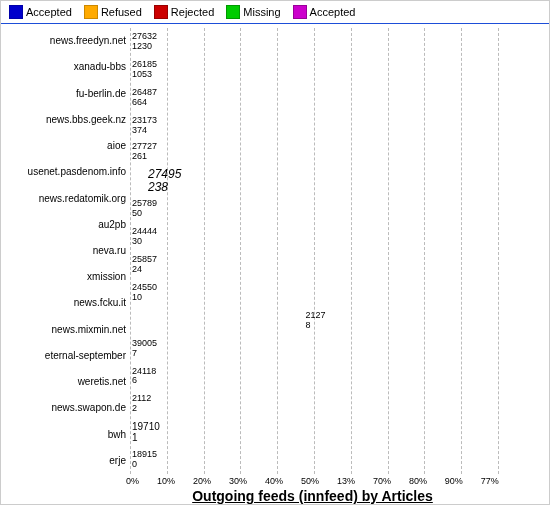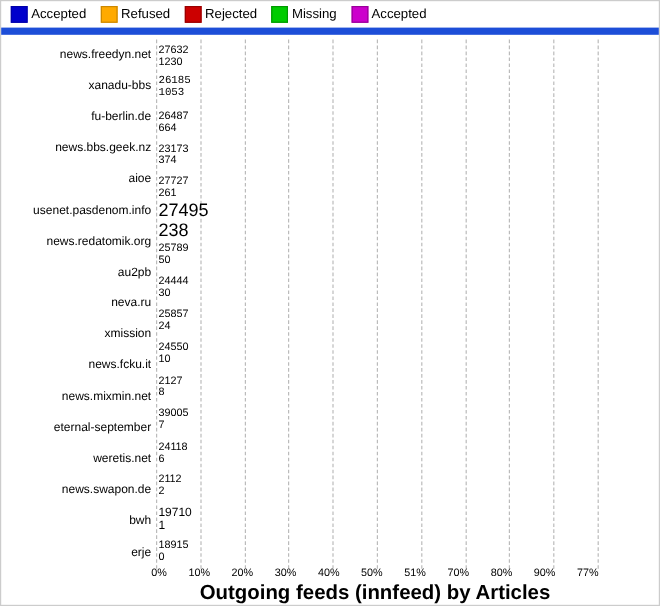--- a/index.html
+++ b/index.html
@@ -18,21 +18,21 @@
       border: 1px solid #ccc;
       display: flex;
       flex-direction: column;
     }
     .legend {
       display: flex;
       flex-direction: row;
       align-items: center;
       padding: 4px 8px;
       gap: 12px;
-      border-bottom: 6px solid #1d4ed8;
+      border-bottom: 1px solid #1d4ed8;
       flex-wrap: wrap;
     }
     .legend-item {
       display: flex;
       align-items: center;
       gap: 3px;
       font-size: 11px;
     }
     .legend-box {
       width: 14px;
@@ -124,21 +124,21 @@
       </div>
 
       <div style="height:100%;display:flex;flex-direction:column;justify-content:space-around;" id="bars-rows">
           <div style="display: flex; flex-direction: row; align-items: center; position: relative; height: 22px;">
             <div style="display: flex; flex-direction: row; align-items: center; height: 14px; position: relative;">
               <div style="height: 14px; width: 95.7%; background-color: rgb(255, 170, 0); display: inline-block;"></div>
               <div style="height: 14px; width: 4.3%; background-color: rgb(204, 0, 0); display: inline-block;"></div>
             </div>
             <div style="font-size: 9px; margin-left: 2px; line-height: 1.1; white-space: nowrap;">27632<br>1230</div>
           </div>
-          <div style="display: flex; flex-direction: row; align-items: flex-start; position: relative; height: 22px; font-family: Liberation Mono, monospace;">
+          <div style="display: flex; flex-direction: row; align-items: center; position: relative; height: 22px;">
             <div style="display: flex; flex-direction: row; align-items: center; height: 14px; position: relative;">
               <div style="height: 14px; width: 96%; background-color: rgb(255, 170, 0); display: inline-block;"></div>
               <div style="height: 14px; width: 4%; background-color: rgb(204, 0, 0); display: inline-block;"></div>
             </div>
             <div style="font-size: 9px; margin-left: 2px; line-height: 1.1; white-space: nowrap;">26185<br>1053</div>
           </div>
           <div style="display: flex; flex-direction: row; align-items: center; position: relative; height: 22px;">
             <div style="display: flex; flex-direction: row; align-items: center; height: 14px; position: relative;">
               <div style="height: 14px; width: 97.5%; background-color: rgb(255, 170, 0); display: inline-block;"></div>
               <div style="height: 14px; width: 2.5%; background-color: rgb(204, 0, 0); display: inline-block;"></div>
@@ -158,21 +158,21 @@
               <div style="height: 14px; width: 0.9%; background-color: rgb(204, 0, 0); display: inline-block;"></div>
             </div>
             <div style="font-size: 9px; margin-left: 2px; line-height: 1.1; white-space: nowrap;">27727<br>261</div>
           </div>
           <div style="display: flex; flex-direction: row; align-items: center; position: relative; height: 22px;">
             <div style="display: flex; flex-direction: row; align-items: center; height: 14px; position: relative;">
               <div style="height: 14px; width: 98.9%; background-color: rgb(255, 170, 0); display: inline-block;"></div>
               <div style="height: 14px; width: 0.9%; background-color: rgb(204, 0, 0); display: inline-block;"></div>
               <div style="height: 14px; width: 0.2%; background-color: rgb(204, 0, 204); display: inline-block;"></div>
             </div>
-            <div style="font-size: 15px; margin-left: 2px; line-height: 1.1; white-space: nowrap;">27495<br>238</div>
+            <div style="font-size: 12px; margin-left: 18px; line-height: 1.1; white-space: nowrap; font-style: italic;">27495<br>238</div>
           </div>
           <div style="display: flex; flex-direction: row; align-items: center; position: relative; height: 22px;">
             <div style="display: flex; flex-direction: row; align-items: center; height: 14px; position: relative;">
               <div style="height: 14px; width: 99.8%; background-color: rgb(255, 170, 0); display: inline-block;"></div>
               <div style="height: 14px; width: 0.2%; background-color: rgb(204, 0, 0); display: inline-block;"></div>
             </div>
             <div style="font-size: 9px; margin-left: 2px; line-height: 1.1; white-space: nowrap;">25789<br>50</div>
           </div>
           <div style="display: flex; flex-direction: row; align-items: center; position: relative; height: 22px;">
             <div style="display: flex; flex-direction: row; align-items: center; height: 14px; position: relative;">
@@ -188,21 +188,21 @@
             </div>
             <div style="font-size: 9px; margin-left: 2px; line-height: 1.1; white-space: nowrap;">25857<br>24</div>
           </div>
           <div style="display: flex; flex-direction: row; align-items: center; position: relative; height: 22px;">
             <div style="display: flex; flex-direction: row; align-items: center; height: 14px; position: relative;">
               <div style="height: 14px; width: 99.96%; background-color: rgb(255, 170, 0); display: inline-block;"></div>
               <div style="height: 14px; width: 0.04%; background-color: rgb(204, 0, 0); display: inline-block;"></div>
             </div>
             <div style="font-size: 9px; margin-left: 2px; line-height: 1.1; white-space: nowrap;">24550<br>10</div>
           </div>
-          <div style="display: flex; flex-direction: row; align-items: center; position: relative; height: 22px;">
+          <div style="display: flex; flex-direction: row; align-items: center; position: relative; height: 22px; justify-content: center;">
             <div style="display: flex; flex-direction: row; align-items: center; height: 14px; position: relative;">
               <div style="height: 14px; width: 99.6%; background-color: rgb(255, 170, 0); display: inline-block;"></div>
               <div style="height: 14px; width: 0.4%; background-color: rgb(204, 0, 0); display: inline-block;"></div>
             </div>
             <div style="font-size: 9px; margin-left: 2px; line-height: 1.1; white-space: nowrap;">2127<br>8</div>
           </div>
           <div style="display: flex; flex-direction: row; align-items: center; position: relative; height: 22px;">
             <div style="display: flex; flex-direction: row; align-items: center; height: 14px; position: relative;">
               <div style="height: 14px; width: 99.98%; background-color: rgb(255, 170, 0); display: inline-block;"></div>
               <div style="height: 14px; width: 0.02%; background-color: rgb(204, 0, 0); display: inline-block;"></div>
@@ -240,22 +240,22 @@
     </div>
 
     <div style="position:absolute;bottom:0;left:125px;right:50px;">
       <div style="display:flex;justify-content:space-between;font-size:9px;padding-top:2px;" id="x-ticks">
           <span>0%</span>
           <span>10%</span>
           <span>20%</span>
           <span>30%</span>
           <span>40%</span>
           <span>50%</span>
-          <span>51%</span>
+          <span>13%</span>
           <span>70%</span>
           <span>80%</span>
           <span>90%</span>
           <span>77%</span>
         </div>
-      <div style="text-align:center;font-size:17px;font-weight:bold;margin-top:2px;">Outgoing feeds (innfeed) by Articles</div>
+      <div style="text-align:center;font-size:14px;font-weight:bold;margin-top:2px;text-decoration:underline;">Outgoing feeds (innfeed) by Articles</div>
     </div>
   </div>
 </div>
 
 </body></html>

